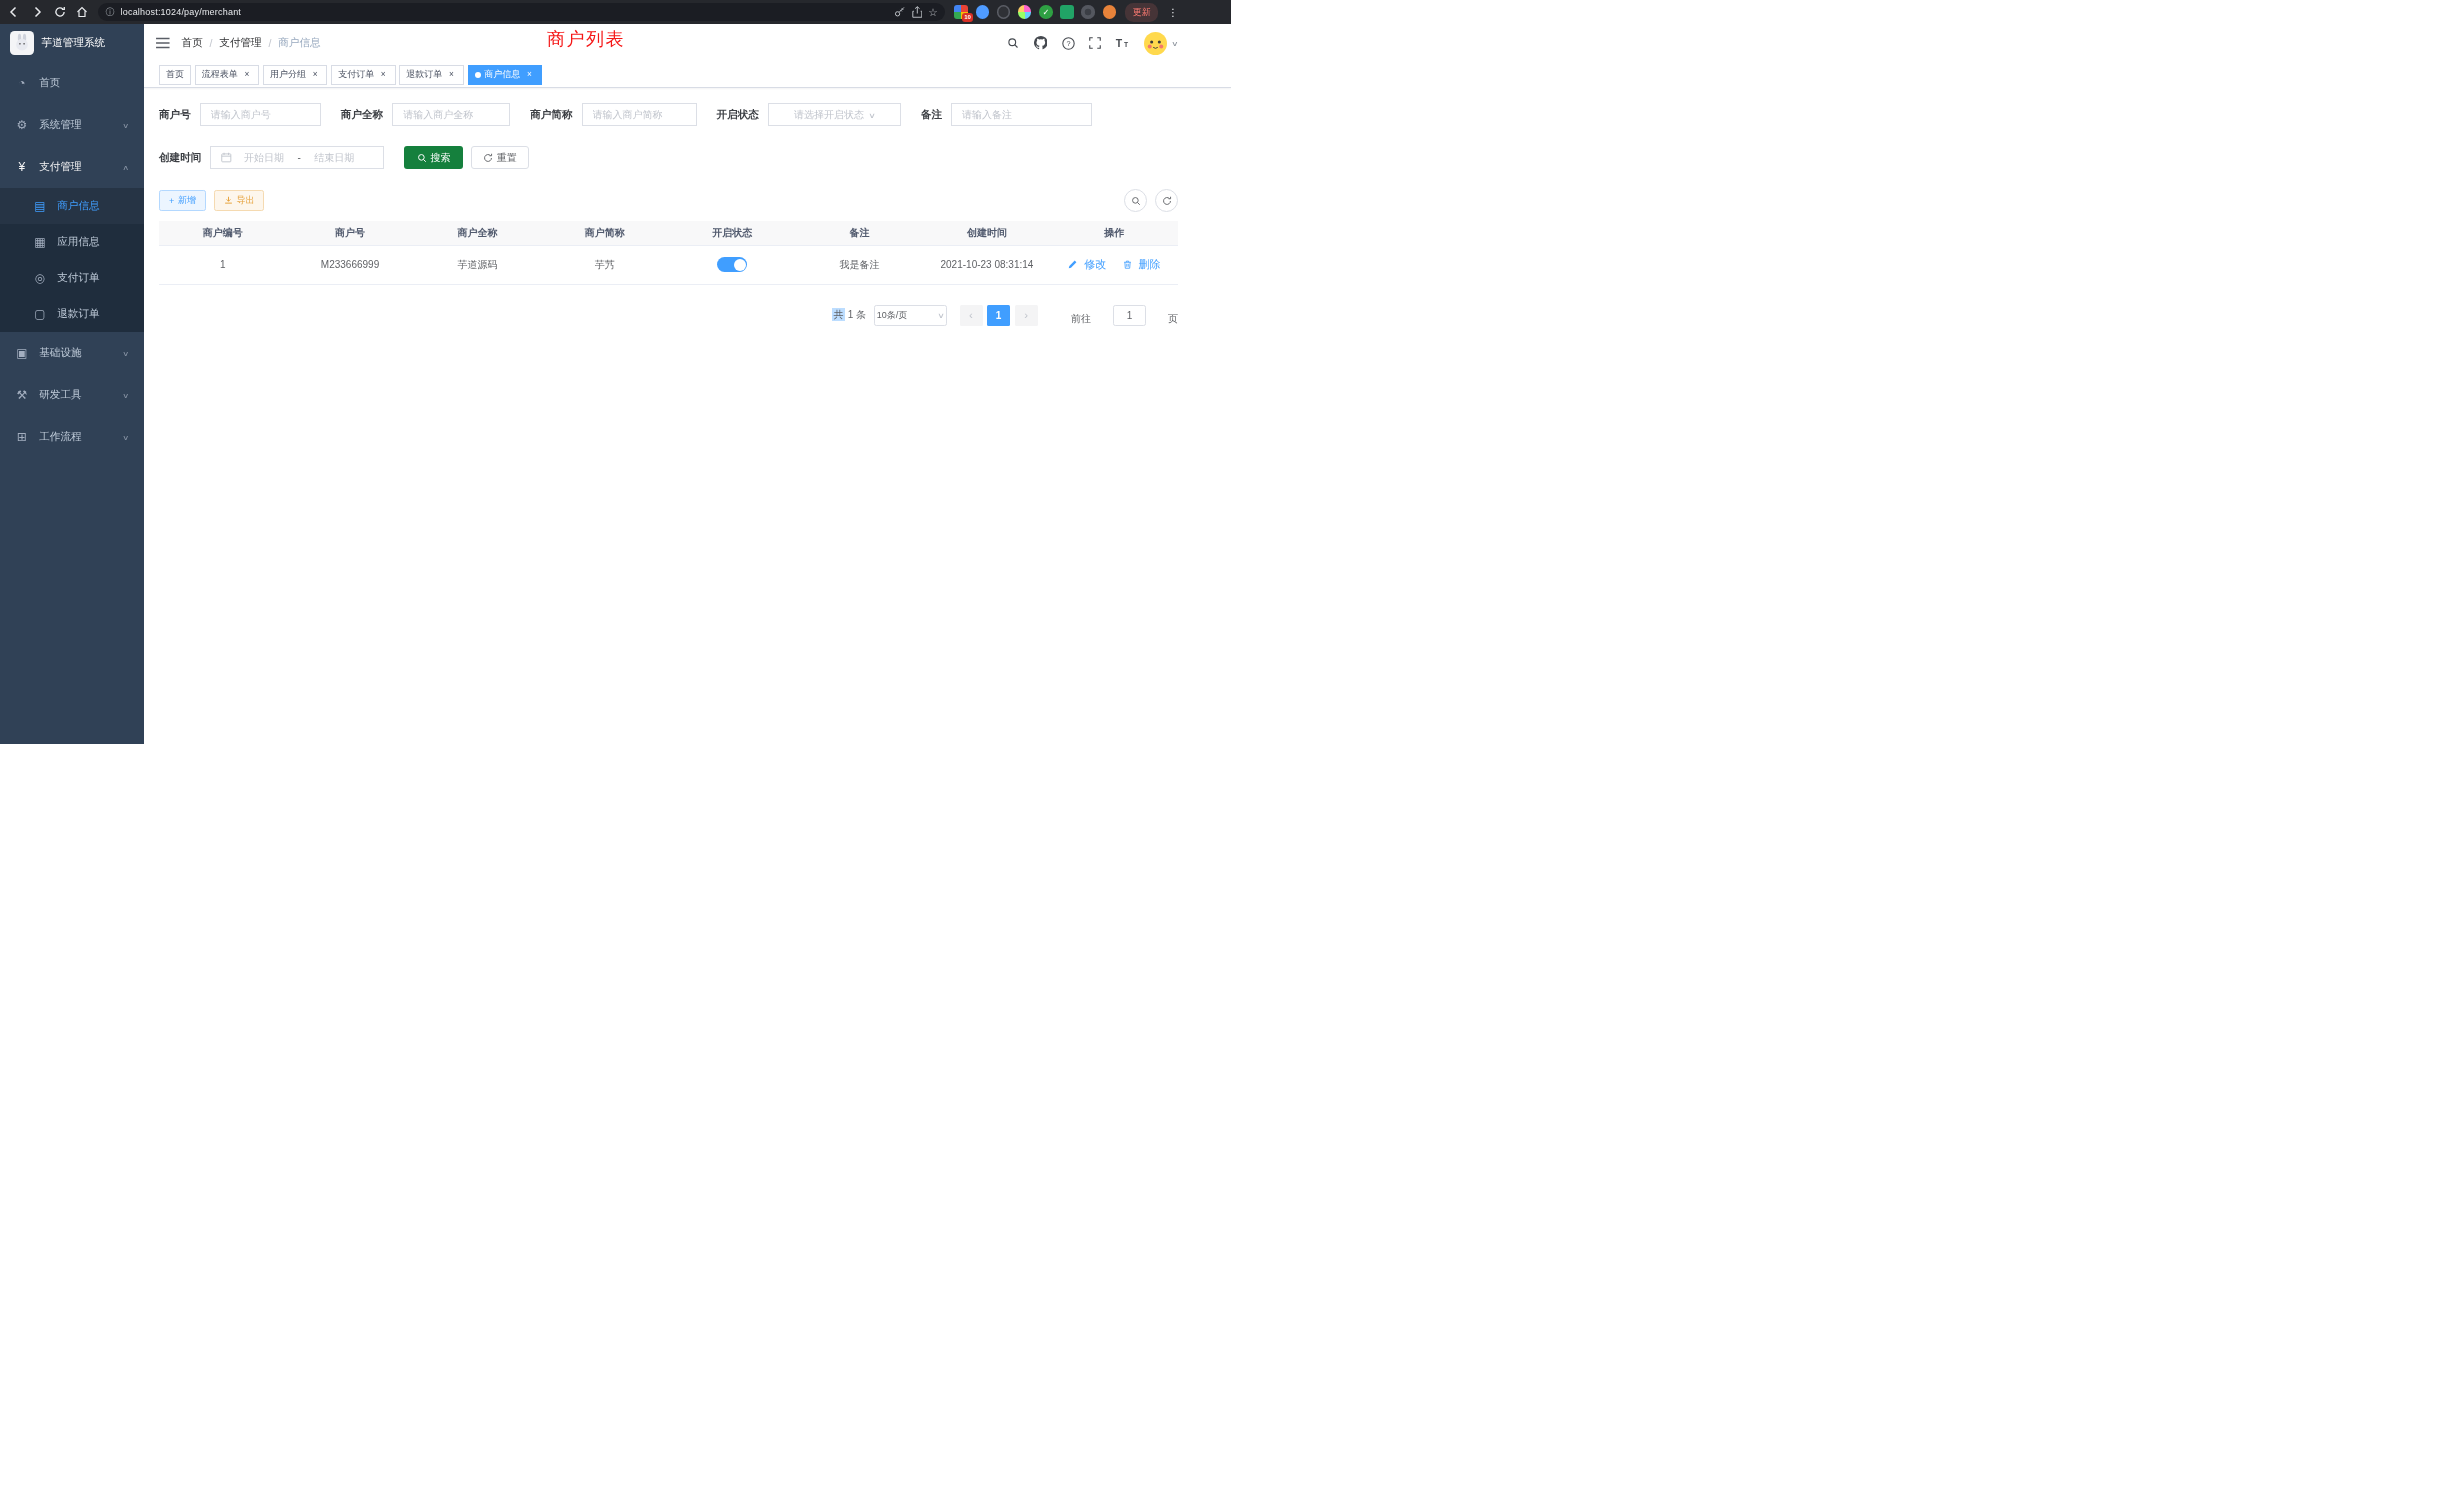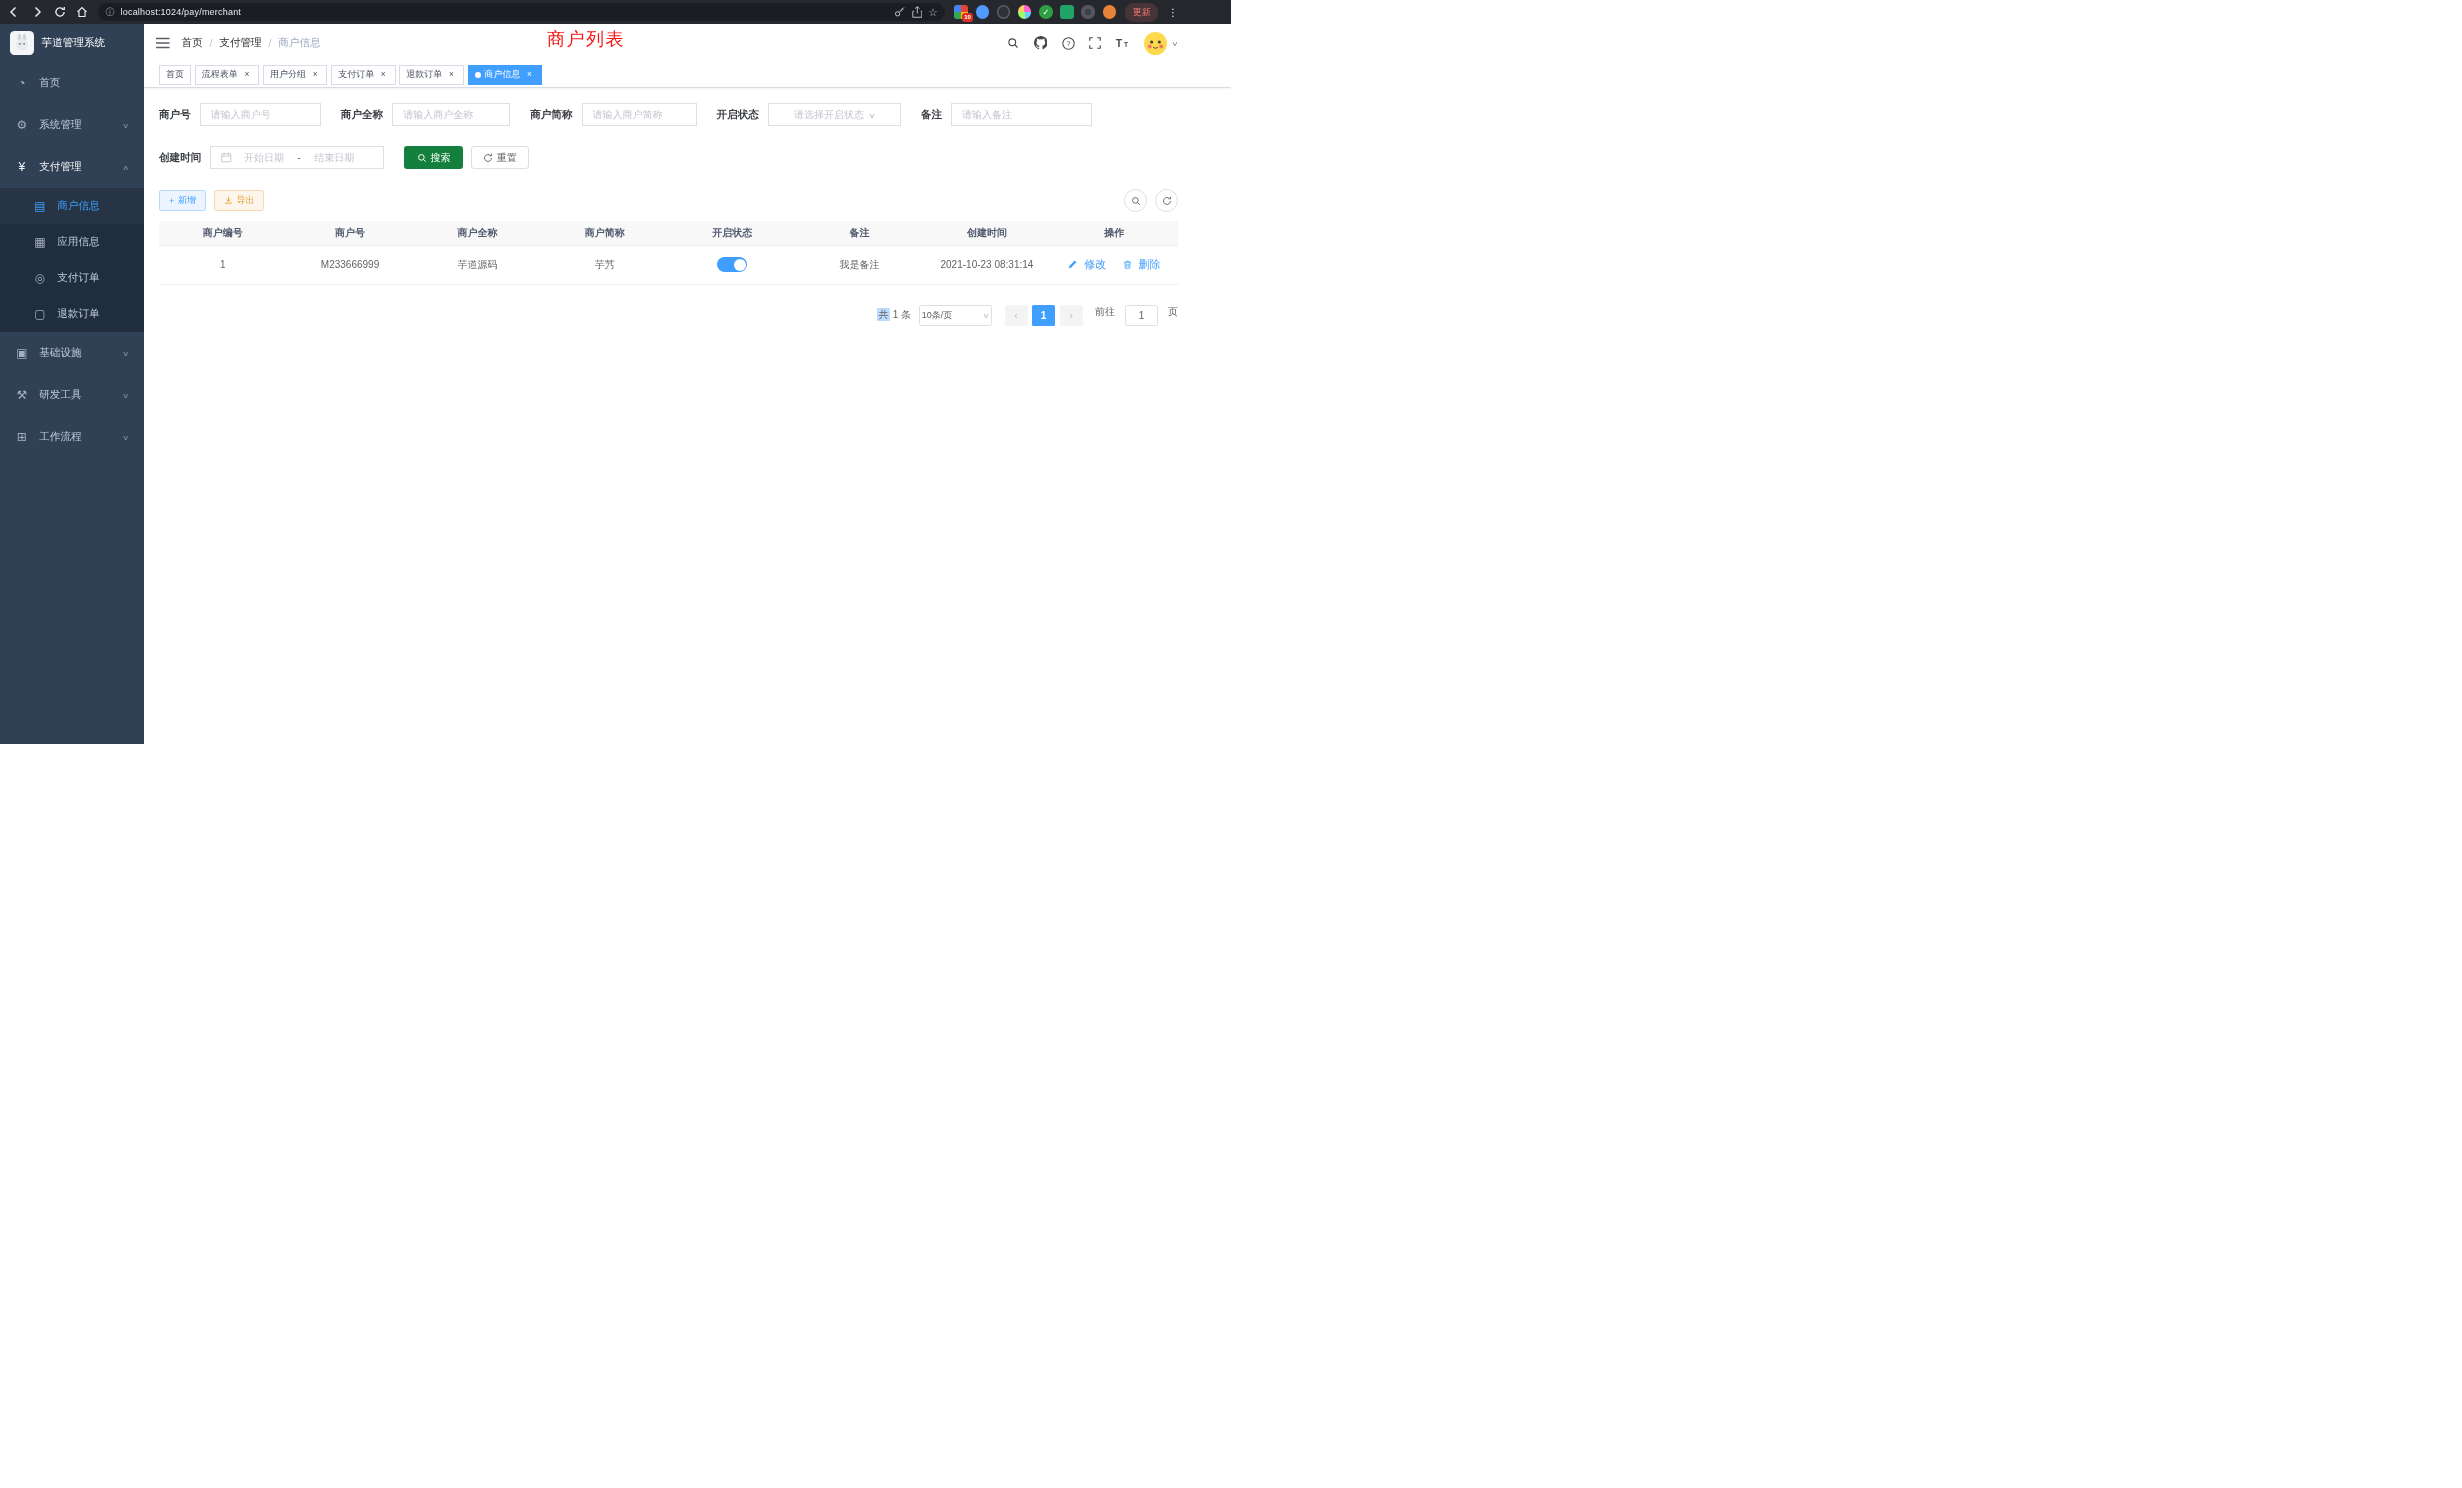--- a/index.html
+++ b/index.html
@@ -112,21 +112,21 @@
               font-size:10px;color:#606266}
   .pagination .total{margin-right:7.6px;white-space:nowrap}
   .total .hl{background:rgba(64,158,255,.35);padding:0.8px 1.5px}
   .psize{width:73px;height:21px;border:0.8px solid #dcdfe6;border-radius:2.3px;display:flex;
          align-items:center;justify-content:space-between;padding:0 2px;color:#606266;
          font-size:9px;cursor:pointer;margin-right:10.6px}
   .pbtn{min-width:23px;height:21px;background:#f4f4f5;border-radius:1.5px;display:flex;
         align-items:center;justify-content:center;color:#c0c4cc;font-size:11.4px;cursor:pointer;
         margin:0 2.3px}
   .pbtn.page{background:#409eff;color:#fff;font-weight:bold;font-size:10px}
-  .goto{display:flex;align-items:flex-start;gap:10px;margin-left:10px;white-space:nowrap}
+  .goto{display:flex;align-items:flex-end;gap:22px;margin-left:31px;white-space:nowrap}
   .goto-input{width:33px;height:21px;border:0.8px solid #dcdfe6;border-radius:2.3px;text-align:center;
               font-size:10px;color:#606266;outline:none;font-family:inherit}
 </style>
 </head>
 <body>
 
 <div class="browser-bar">
   <span class="nav-ic">
     <svg width="12" height="12" viewBox="0 0 16 16">
         <path d="M10 2L4 8l6 6" stroke="#e8eaed" stroke-width="2" fill="none"></path>

